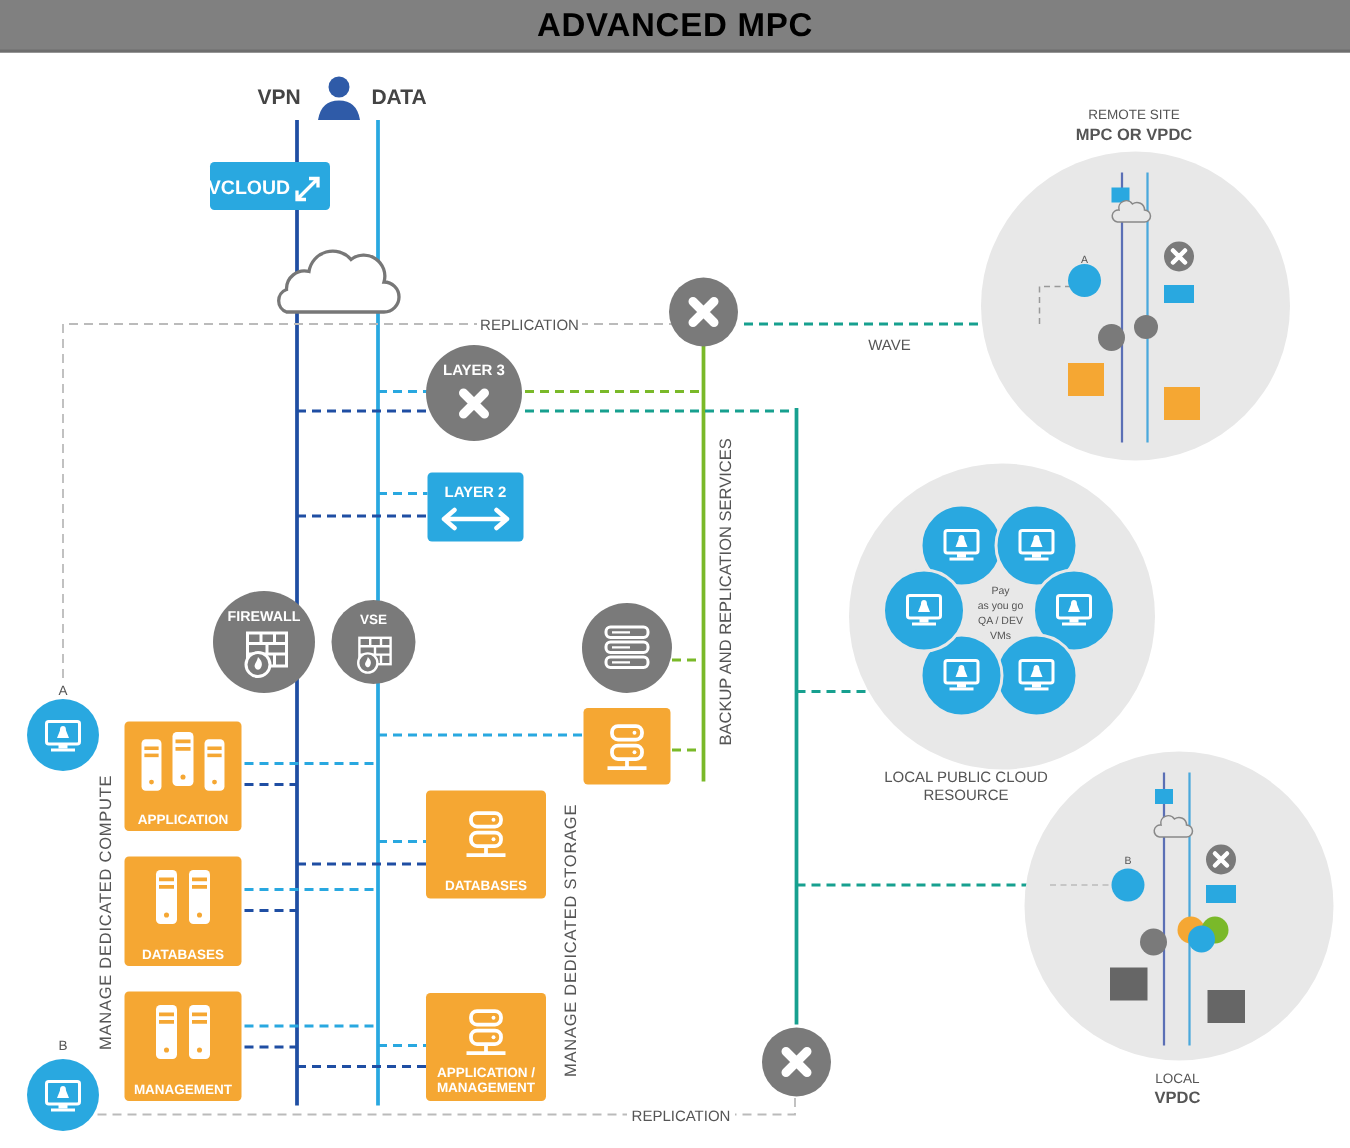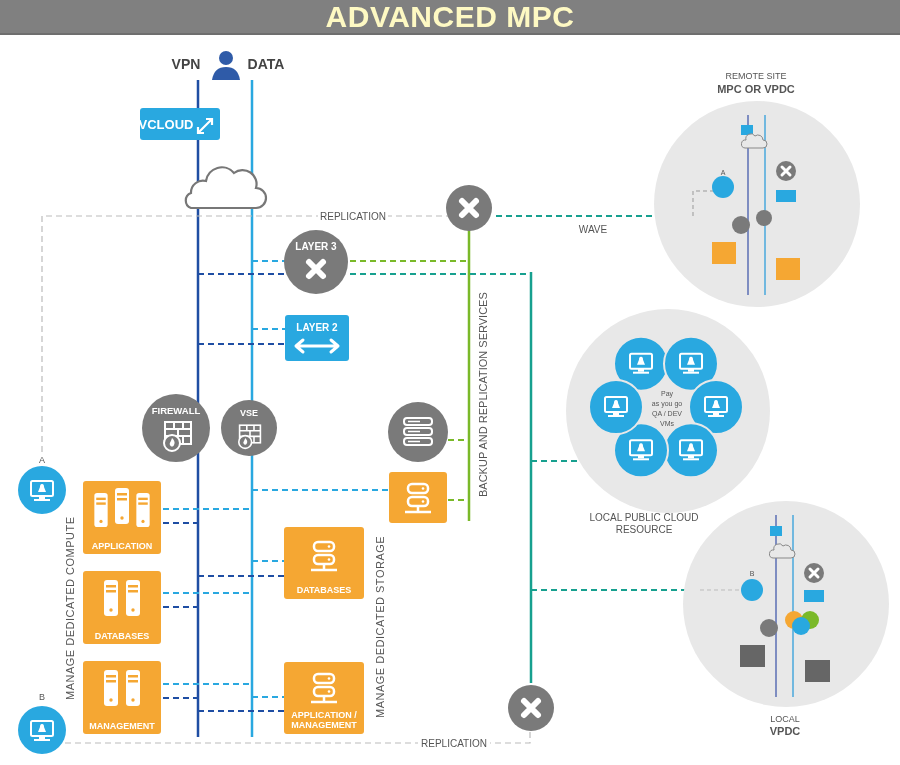--- a/index.html
+++ b/index.html
@@ -1,18 +1,18 @@
 <!DOCTYPE html>
 <html><head>
 <meta charset="utf-8">
 <style>
   html,body{margin:0;padding:0;background:#fff;}
   body{width:900px;height:765px;position:relative;overflow:hidden;font-family:"Liberation Sans",sans-serif;}
   .header{position:absolute;left:0;top:0;width:900px;height:33px;background:#808080;border-bottom:2px solid #6e6e6e;display:flex;align-items:center;justify-content:center;}
-  .header span{color:#fef9c3;font-weight:bold;font-size:30px;letter-spacing:0.5px;}
+  .header span{color:#000000;font-weight:bold;font-size:22px;letter-spacing:0.5px;}
   svg{position:absolute;left:0;top:0;}
   .lbl{font-family:"Liberation Sans",sans-serif;font-weight:bold;}
   .glbl{font-family:"Liberation Sans",sans-serif;fill:#555;}
 </style>
 </head>
 <body>
 
 <div class="header">
   <span>ADVANCED MPC</span>
 </div>

